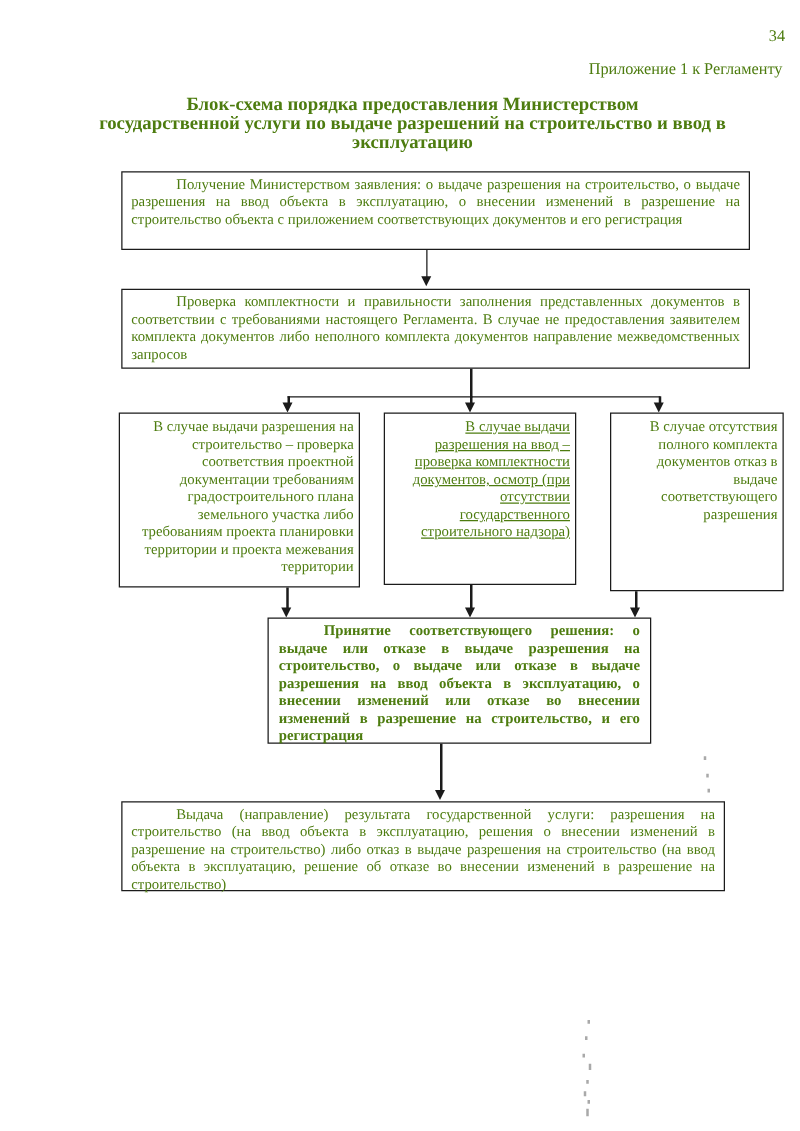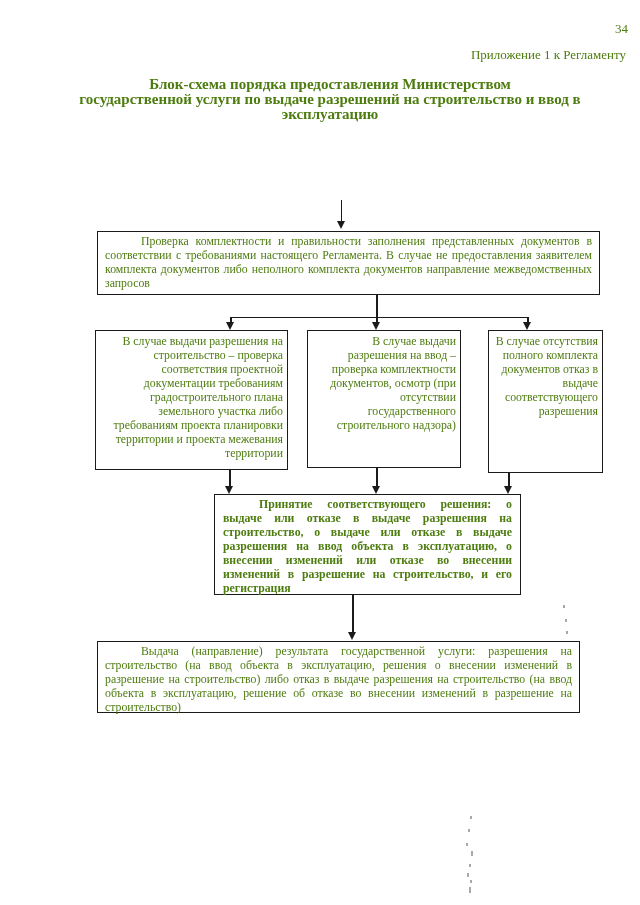--- a/index.html
+++ b/index.html
@@ -49,42 +49,43 @@
 <body>
 
 <div class="page">
 
   <div class="page-number">34</div>
   <div class="appendix">Приложение 1 к Регламенту</div>
   <div class="doc-title">Блок-схема порядка предоставления Министерством
 государственной услуги по выдаче разрешений на строительство и ввод в
 эксплуатацию</div>
 
+  <div class="box justify" style="left:97px;top:137px;width:503px;height:63px;">Получение Министерством заявления: о выдаче разрешения на строительство, о выдаче разрешения на ввод объекта в эксплуатацию, о внесении изменений в разрешение на строительство объекта с приложением соответствующих документов и его регистрация</div>
 
   <div>
     <div class="vline" style="left:340.5px;top:200px;height:23px;"></div>
     <div class="ahead" style="left:336.5px;top:221px;"></div>
   </div>
 
   <div class="box justify" style="left:97px;top:231px;width:503px;height:64px;">Проверка комплектности и правильности заполнения представленных документов в соответствии с требованиями настоящего Регламента. В случае не предоставления заявителем комплекта документов либо неполного комплекта документов направление межведомственных запросов</div>
 
   <div>
     <div class="vline" style="left:376px;top:295px;height:23px;"></div>
     <div class="hline" style="left:230px;top:316.5px;width:298px;"></div>
     <div class="vline" style="left:230px;top:317px;height:7px;"></div>
     <div class="ahead" style="left:226px;top:322px;"></div>
     <div class="vline" style="left:376px;top:317px;height:7px;"></div>
     <div class="ahead" style="left:372px;top:322px;"></div>
     <div class="vline" style="left:527px;top:317px;height:7px;"></div>
     <div class="ahead" style="left:523px;top:322px;"></div>
   </div>
 
   <div class="box center" style="left:95px;top:330px;width:193px;height:140px;">В случае выдачи разрешения на строительство – проверка соответствия проектной документации требованиям градостроительного плана земельного участка либо требованиям проекта планировки территории и проекта межевания территории</div>
-  <div class="box center" style="left:307px;top:330px;width:154px;height:138px;">В случае выдачи разрешения на ввод – проверка комплектности документов, осмотр (при отсутствии государственного строительного надзора)</div>
-  <div class="box center" style="left:488px;top:330px;width:115px;height:143px;">В случае отсутствия полного комплекта документов отказ в выдаче соответствующего разрешения</div>
+  <div class="box center" style="left:307px;top:330px;width:154px;height:138px;text-decoration:underline;">В случае выдачи разрешения на ввод – проверка комплектности документов, осмотр (при отсутствии государственного строительного надзора)</div>
+  <div class="box center" style="left:488px;top:330px;width:139px;height:143px;">В случае отсутствия полного комплекта документов отказ в выдаче соответствующего разрешения</div>
 
   <div>
     <div class="vline" style="left:229px;top:470px;height:18px;"></div>
     <div class="ahead" style="left:225px;top:486px;"></div>
   </div>
   <div>
     <div class="vline" style="left:376px;top:468px;height:20px;"></div>
     <div class="ahead" style="left:372px;top:486px;"></div>
   </div>
   <div>

